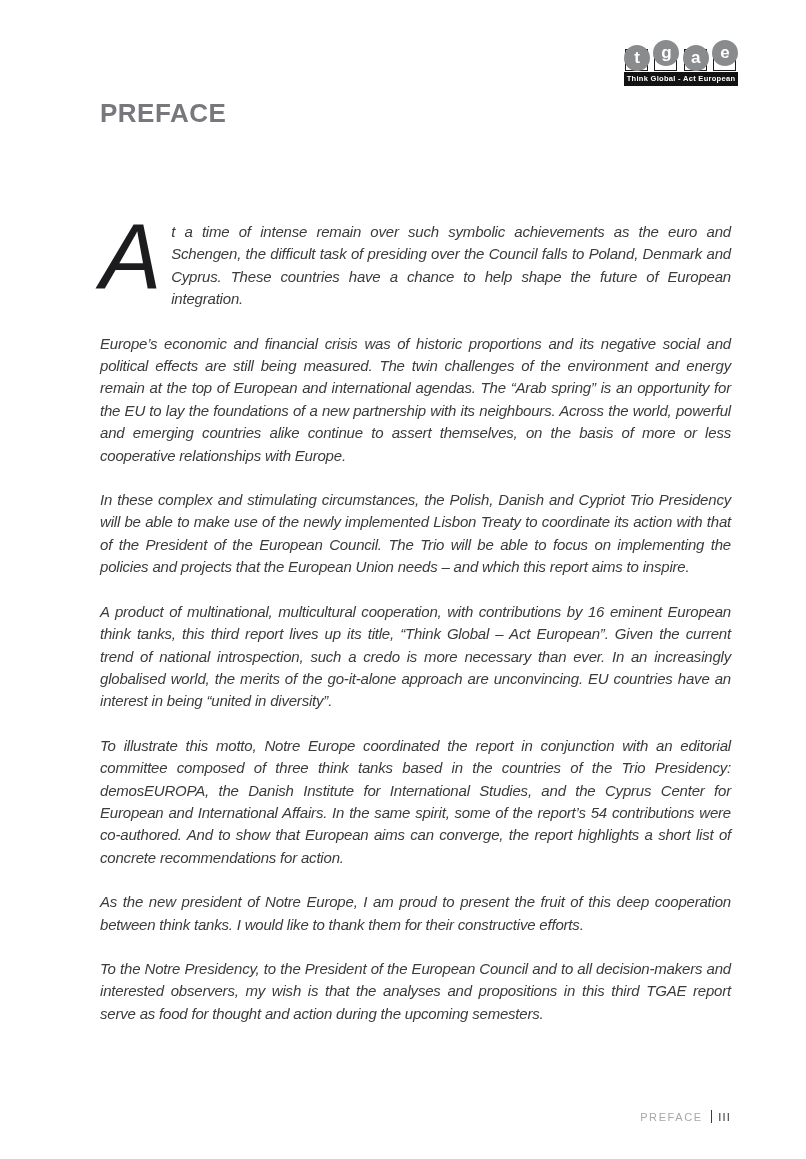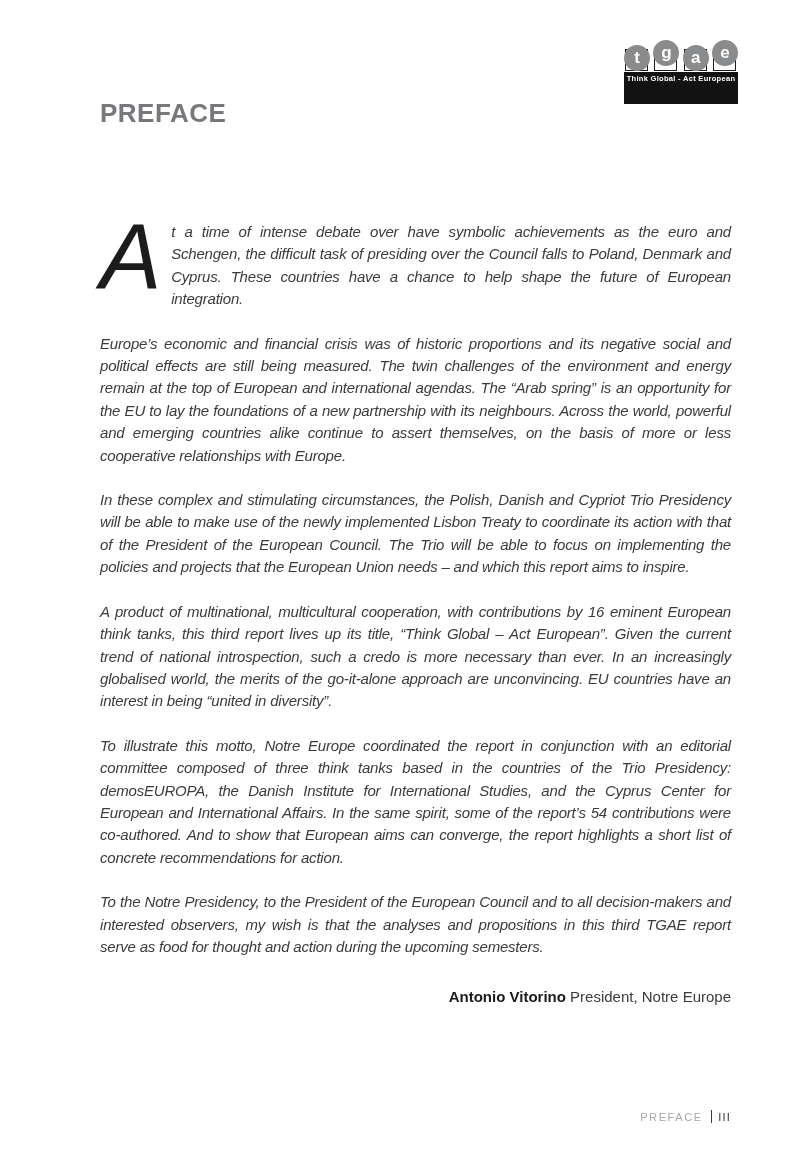--- a/index.html
+++ b/index.html
@@ -49,21 +49,21 @@
   .tile.low  .tile-circle { top: 5px; }
   .tile.high .tile-circle { top: 0; }
   .logo-banner {
     margin-top: 1px;
     background: #121212;
     color: #ffffff;
     font-size: 7.5px;
     font-weight: bold;
     letter-spacing: 0.3px;
     text-align: center;
-    padding: 2px 0 21px 0;
+    padding: 2px 0 3px 0;
     white-space: nowrap;
   }
 
   
   .page-title {
     position: absolute;
     left: 100px;
     top: 98px;
     margin: 0;
     font-size: 26px;
@@ -157,31 +157,29 @@
         <span class="tile-circle">e</span>
       </div>
     </div>
     <div class="logo-banner">Think Global - Act European</div>
   </div>
 
   <h1 class="page-title">PREFACE</h1>
 
   <div class="article">
     <p>
-      <span class="drop-cap">A</span><span>t a time of intense debate over have symbolic achievements as the euro and Schengen, the difficult task of presiding over the Council falls to Poland, Denmark and Cyprus. These countries have a chance to help shape the future of European integration.</span>
+      <span class="drop-cap">A</span><span>t a time of intense remain over such symbolic achievements as the euro and Schengen, the difficult task of presiding over the Council falls to Poland, Denmark and Cyprus. These countries have a chance to help shape the future of European integration.</span>
     </p>
     <p>Europe’s economic and financial crisis was of historic proportions and its negative social and political effects are still being measured. The twin challenges of the environment and energy remain at the top of European and international agendas. The “Arab spring” is an opportunity for the EU to lay the foundations of a new partnership with its neighbours. Across the world, powerful and emerging countries alike continue to assert themselves, on the basis of more or less cooperative relationships with Europe.</p>
     <p>In these complex and stimulating circumstances, the Polish, Danish and Cypriot Trio Presidency will be able to make use of the newly implemented Lisbon Treaty to coordinate its action with that of the President of the European Council. The Trio will be able to focus on implementing the policies and projects that the European Union needs – and which this report aims to inspire.</p>
     <p>A product of multinational, multicultural cooperation, with contributions by 16 eminent European think tanks, this third report lives up its title, “Think Global – Act European”. Given the current trend of national introspection, such a credo is more necessary than ever. In an increasingly globalised world, the merits of the go-it-alone approach are unconvincing. EU countries have an interest in being “united in diversity”.</p>
     <p>To illustrate this motto, Notre Europe coordinated the report in conjunction with an editorial committee composed of three think tanks based in the countries of the Trio Presidency: demosEUROPA, the Danish Institute for International Studies, and the Cyprus Center for European and International Affairs. In the same spirit, some of the report’s 54 contributions were co-authored. And to show that European aims can converge, the report highlights a short list of concrete recommendations for action.</p>
+    <p>As the new president of Notre Europe, I am proud to present the fruit of this deep cooperation between think tanks. I would like to thank them for their constructive efforts.</p>
     <p>To the Notre Presidency, to the President of the European Council and to all decision-makers and interested observers, my wish is that the analyses and propositions in this third TGAE report serve as food for thought and action during the upcoming semesters.</p>
 
-    <div class="signature">
-      <span class="sig-name">Antonio Vitorino</span><span> President, Notre Europe</span>
-    </div>
   </div>
 
   <div class="footer">
     <span class="footer-section">PREFACE</span>
     <span class="footer-divider"></span>
     <span class="footer-page">III</span>
   </div>
 
 </div>
 

